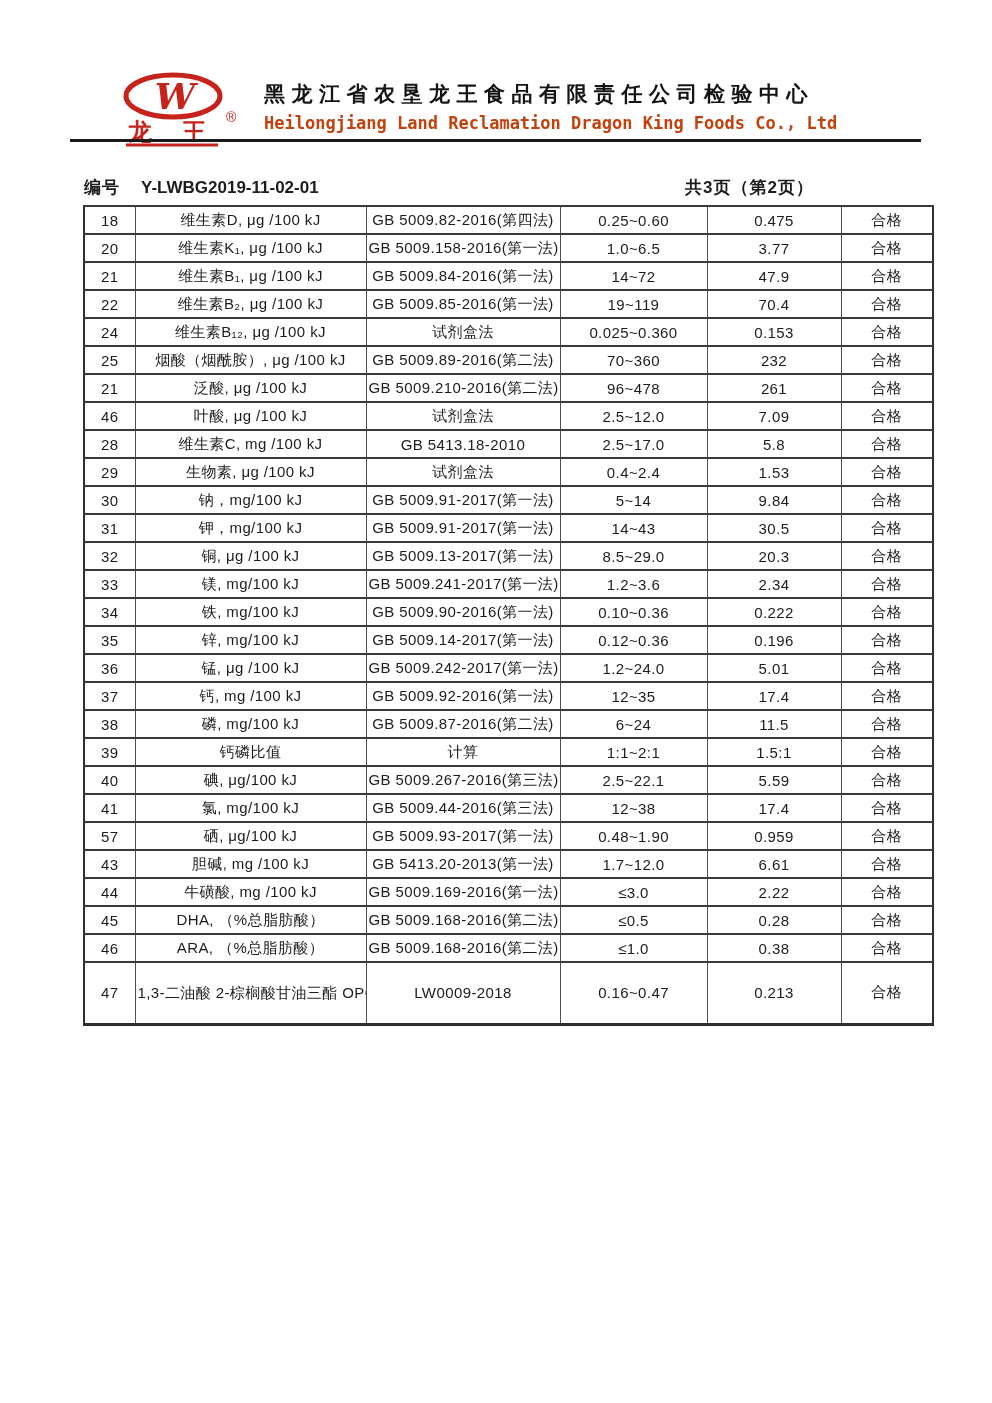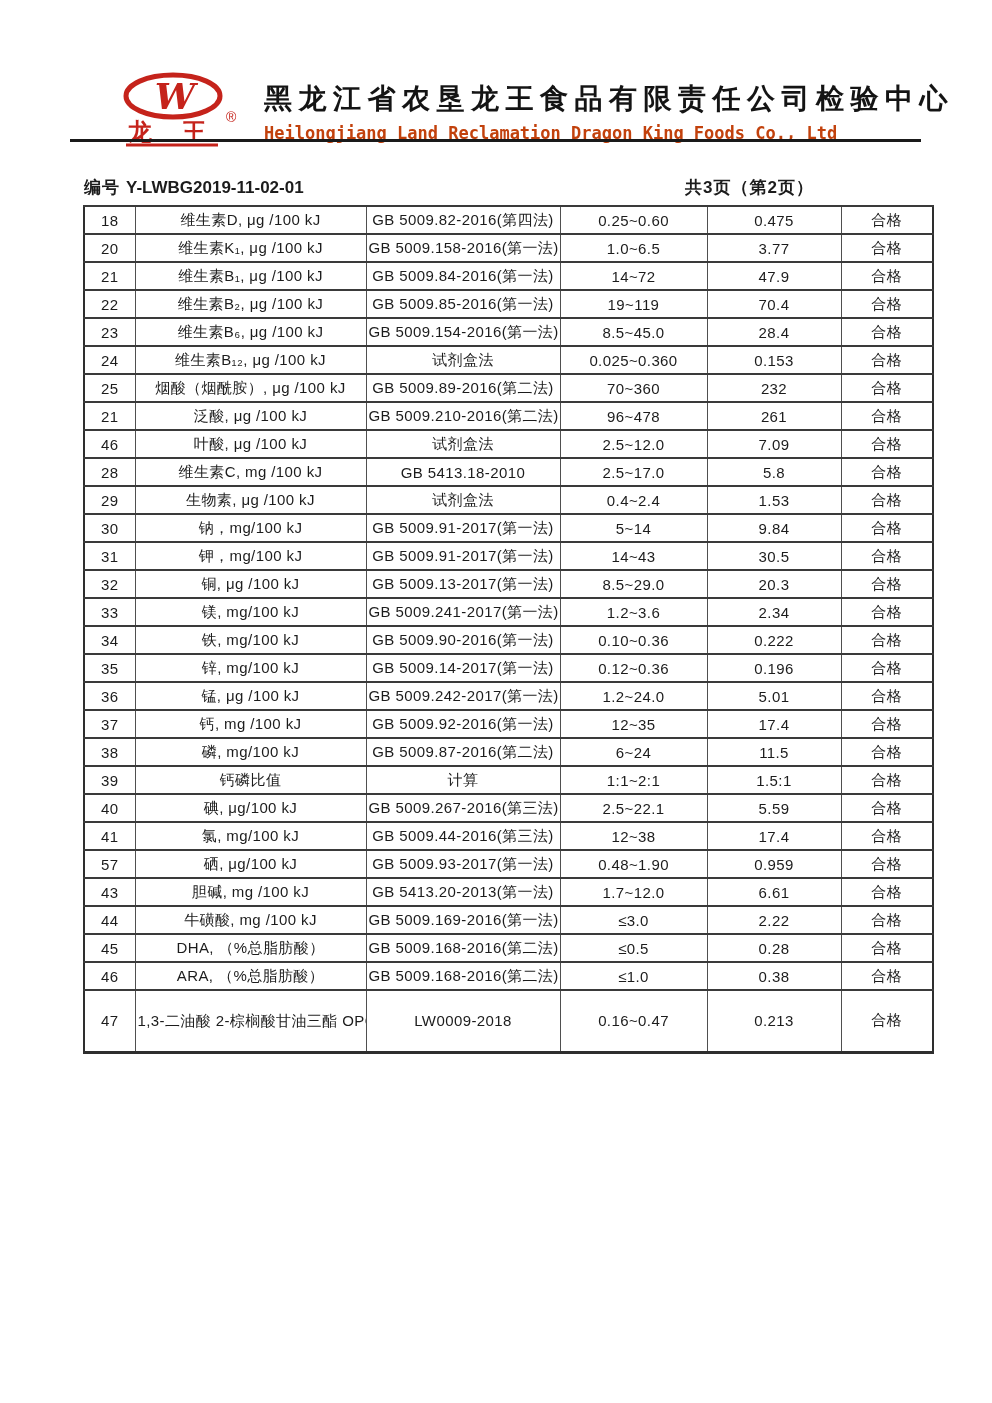--- a/index.html
+++ b/index.html
@@ -21,21 +21,21 @@
     width: 150px;
     height: 90px;
   }
   .company-block {
     position: absolute;
     left: 264px;
     top: 80px;
     width: 660px;
   }
   .company-cn {
-    font-size: 28px;
+    font-size: 21px;
     font-weight: bold;
     letter-spacing: 6.5px;
     white-space: nowrap;
     color: #141414;
   }
   .company-en {
     margin-top: 5px;
     font-family: "DejaVu Sans Mono", monospace;
     font-size: 17px;
     font-weight: bold;
@@ -58,21 +58,21 @@
     top: 174px;
     width: 730px;
     height: 26px;
     font-size: 17px;
     font-weight: bold;
     display: flex;
     justify-content: space-between;
     align-items: center;
     white-space: nowrap;
   }
-  .doc-no-label { letter-spacing: 1px; margin-right: 6px; }
+  .doc-no-label { letter-spacing: 1px; margin-right: 21px; }
   .page-info { letter-spacing: 1px; }
 
   
   table.results {
     position: absolute;
     left: 83px;
     top: 205px;
     width: 849px;
     border-collapse: collapse;
     table-layout: fixed;
@@ -171,28 +171,20 @@
     </tr>
         <tr>
       <td class="cell-no">22</td>
       <td class="cell-item">维生素B₂, μg /100 kJ</td>
       <td class="cell-method">GB 5009.85-2016(第一法)</td>
       <td class="cell-range">19~119</td>
       <td class="cell-value">70.4</td>
       <td class="cell-result">合格</td>
     </tr>
         <tr>
-      <td class="cell-no">23</td>
-      <td class="cell-item">维生素B₆, μg /100 kJ</td>
-      <td class="cell-method">GB 5009.154-2016(第一法)</td>
-      <td class="cell-range">8.5~45.0</td>
-      <td class="cell-value">28.4</td>
-      <td class="cell-result">合格</td>
-    </tr>
-        <tr>
       <td class="cell-no">24</td>
       <td class="cell-item">维生素B₁₂, μg /100 kJ</td>
       <td class="cell-method">试剂盒法</td>
       <td class="cell-range">0.025~0.360</td>
       <td class="cell-value">0.153</td>
       <td class="cell-result">合格</td>
     </tr>
         <tr>
       <td class="cell-no">25</td>
       <td class="cell-item">烟酸（烟酰胺）, μg /100 kJ</td>

